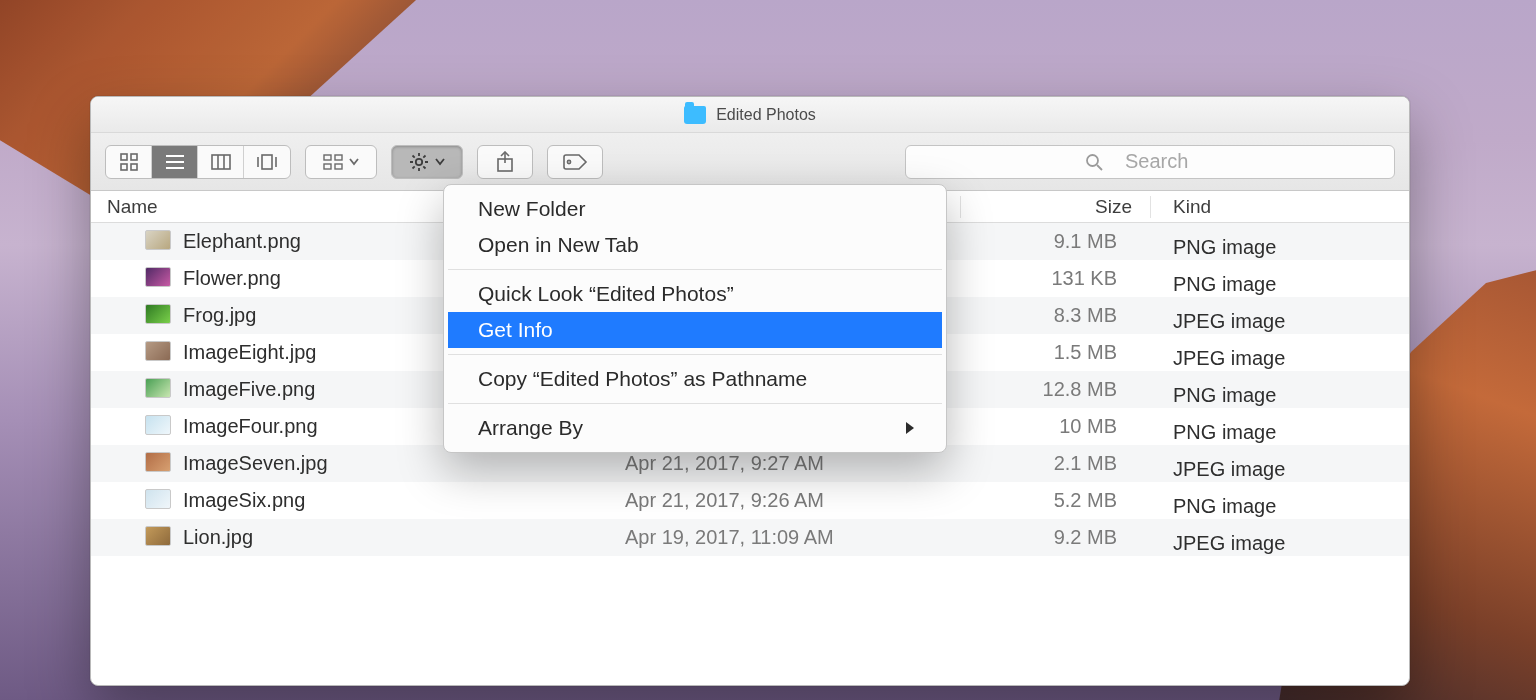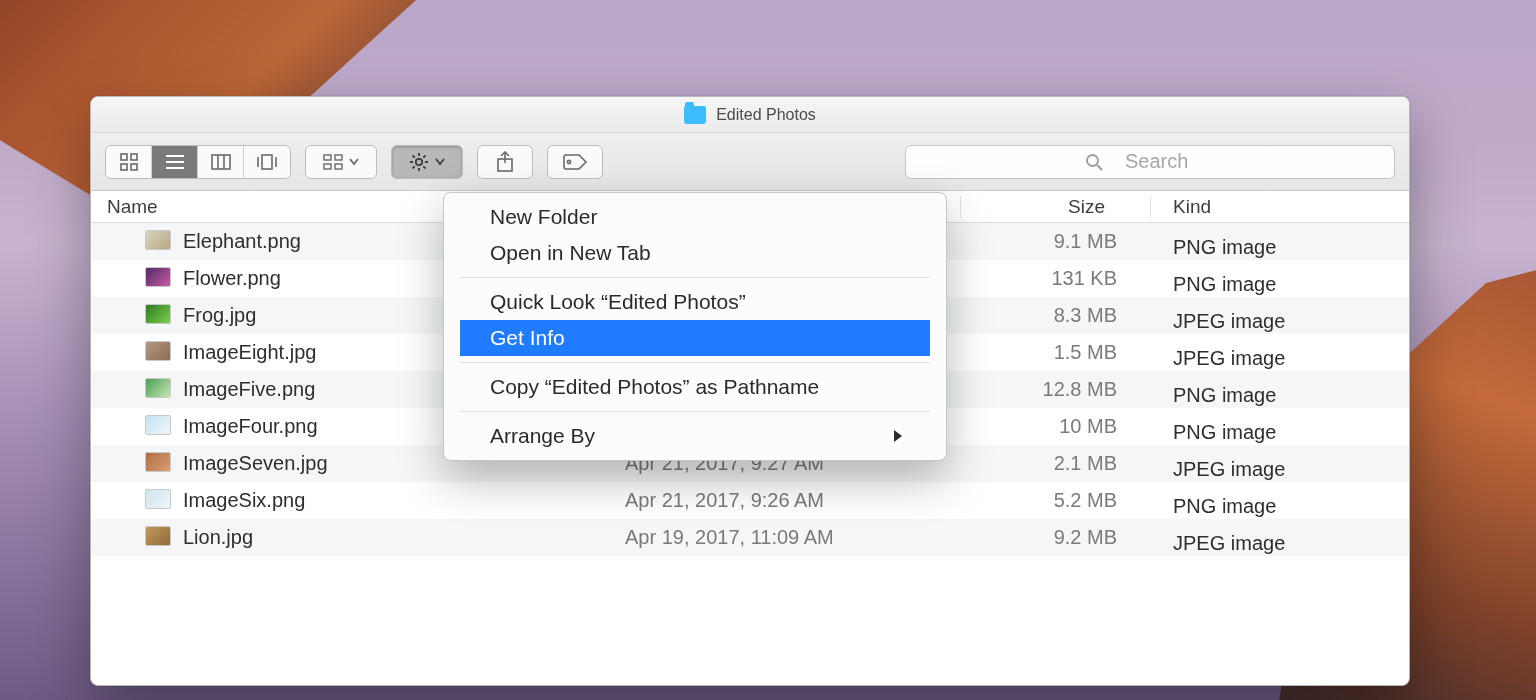--- a/index.html
+++ b/index.html
@@ -134,21 +134,21 @@
     height: 32px;
     display: flex;
     align-items: center;
     font-size: 19px;
     color: #3d3d3d;
     border-bottom: 1px solid #dcdcdc;
     background: #fff;
   }
   .colhead .c-name { flex: 0 0 520px; padding-left: 16px; border-right: 1px solid #e2e2e2; }
   .colhead .c-date { flex: 0 0 350px; padding-left: 14px; border-right: 1px solid #e2e2e2; }
-  .colhead .c-size { flex: 0 0 190px; padding-right: 45px; text-align: right; border-right: 1px solid #e2e2e2; }
+  .colhead .c-size { flex: 0 0 190px; padding-right: 18px; text-align: right; border-right: 1px solid #e2e2e2; }
   .colhead .c-kind { flex: 1; padding-left: 22px; }
 
   
   .rows { flex: 1; overflow: hidden; }
   .row {
     height: 37px;
     display: flex;
     align-items: center;
     font-size: 20px;
     color: #2e2e2e;
@@ -162,27 +162,27 @@
   .thumb {
     width: 26px; height: 20px; border: 1px solid #c9c9c9; border-radius: 2px;
     background: linear-gradient(135deg,#dcd3c6,#bfae98);
     flex: 0 0 auto;
   }
 
   
   .menu {
     position: absolute;
     left: 443px;
-    top: 192px;
+    top: 184px;
     width: 504px;
     background: #fcfcfc;
     border: 1px solid #c6c6c6;
     border-radius: 8px;
     box-shadow: 0 18px 46px rgba(0,0,0,0.28);
-    padding: 6px 16px;
+    padding: 6px 4px;
     z-index: 50;
   }
   .menu .mi {
     height: 36px;
     display: flex; align-items: center;
     padding: 0 30px;
     font-size: 21px;
     color: #2b2b2b;
     position: relative;
   }

